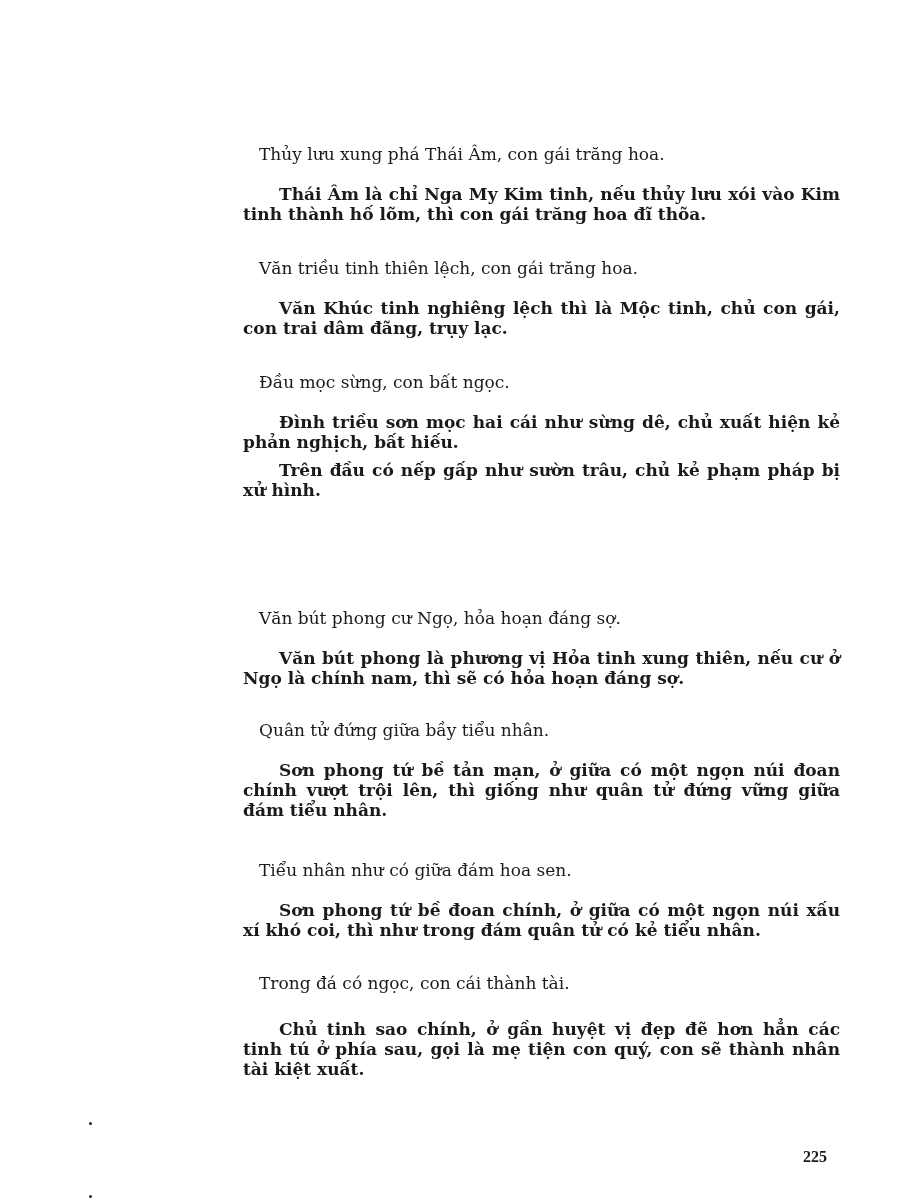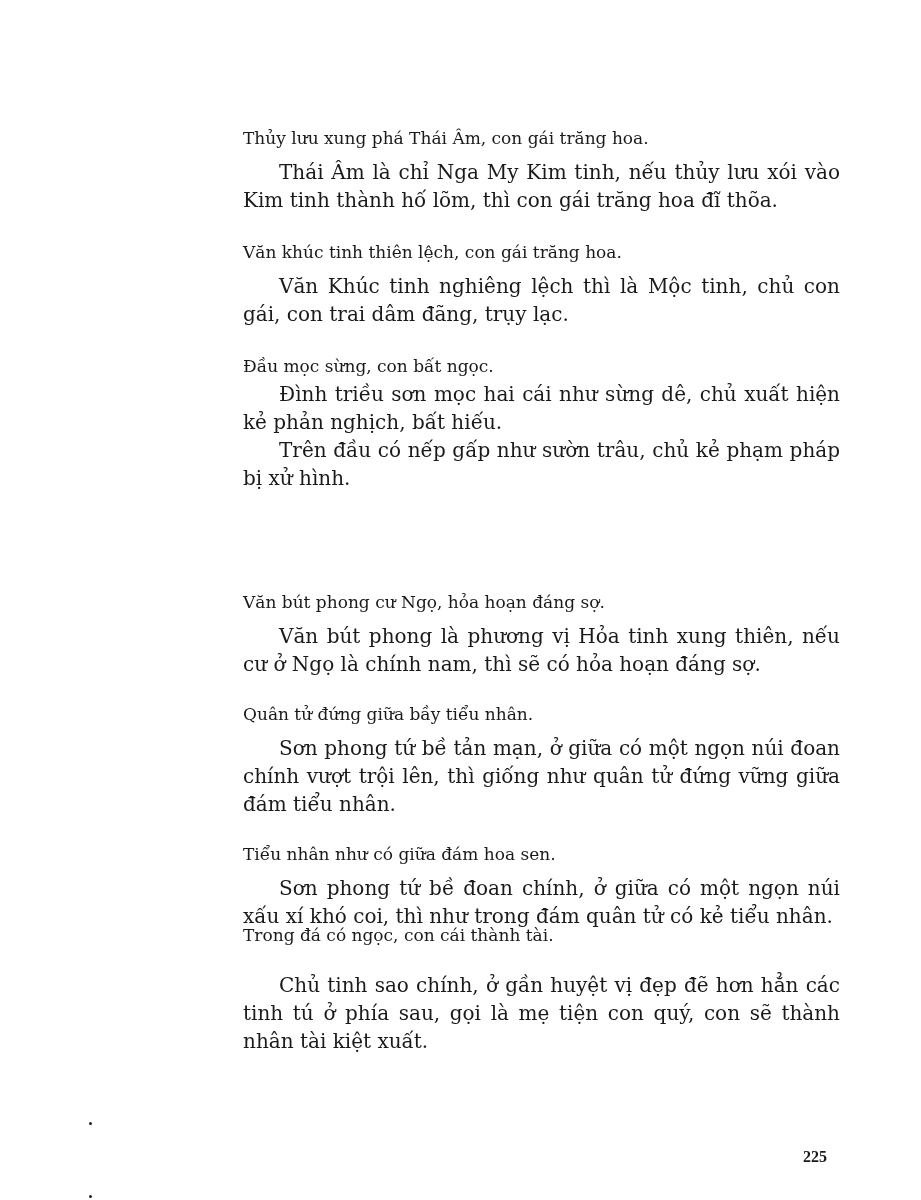--- a/index.html
+++ b/index.html
@@ -2,62 +2,62 @@
 <html><head>
 <meta charset="utf-8">
 <style>
   html, body { margin: 0; padding: 0; }
   body {
     width: 921px; height: 1200px; background: #ffffff; position: relative; overflow: hidden;
     font-family: "DejaVu Serif", "Liberation Serif", serif; color: #1a1a1a;
   }
   .page { position: absolute; left: 0; top: 0; width: 921px; height: 1200px; }
   .block { position: absolute; left: 243px; width: 597px; }
-  .heading { font-size: 17px; line-height: 28px; margin: 0; font-family: "DejaVu Serif", serif; }
-  .para { font-size: 20px; line-height: 28px; margin: 0; text-indent: 36px; text-align: justify; font-family: "DejaVu Serif", serif; }
+  .heading { font-size: 17px; line-height: 28px; margin: 16px; font-family: "DejaVu Serif", serif; }
+  .para { font-size: 17px; line-height: 20px; margin: 0; text-indent: 36px; text-align: justify; font-family: "DejaVu Serif", serif; font-weight: bold; }
   .pagenum { position: absolute; left: 803px; top: 1148px; font-size: 16px; font-weight: bold; font-family: "Liberation Serif", serif; }
   .speck { position: absolute; width: 3px; height: 3px; background: #222; border-radius: 50%; }
 </style>
 </head>
 <body>
 
 <div class="page">
 
   <div class="block" style="top:124px">
     <p class="heading">Thủy lưu xung phá Thái Âm, con gái trăng hoa.</p>
     <p class="para" style="margin-top:6px">Thái Âm là chỉ Nga My Kim tinh, nếu thủy lưu xói vào Kim tinh thành hố lõm, thì con gái trăng hoa đĩ thõa.</p>
   </div>
 
   <div class="block" style="top:238px">
-    <p class="heading">Văn khúc tinh thiên lệch, con gái trăng hoa.</p>
+    <p class="heading">Văn triều tinh thiên lệch, con gái trăng hoa.</p>
     <p class="para" style="margin-top:6px">Văn Khúc tinh nghiêng lệch thì là Mộc tinh, chủ con gái, con trai dâm đãng, trụy lạc.</p>
   </div>
 
   <div class="block" style="top:352px">
     <p class="heading">Đầu mọc sừng, con bất ngọc.</p>
     <p class="para" style="">Đình triều sơn mọc hai cái như sừng dê, chủ xuất hiện kẻ phản nghịch, bất hiếu.</p>
-    <p class="para" style="margin-top:0">Trên đầu có nếp gấp như sườn trâu, chủ kẻ phạm pháp bị xử hình.</p>
+    <p class="para" style="margin-top:8px">Trên đầu có nếp gấp như sườn trâu, chủ kẻ phạm pháp bị xử hình.</p>
   </div>
 
   <div class="block" style="top:588px">
     <p class="heading">Văn bút phong cư Ngọ, hỏa hoạn đáng sợ.</p>
     <p class="para" style="margin-top:6px">Văn bút phong là phương vị Hỏa tinh xung thiên, nếu cư ở Ngọ là chính nam, thì sẽ có hỏa hoạn đáng sợ.</p>
   </div>
 
   <div class="block" style="top:840px">
     <p class="heading">Tiểu nhân như có giữa đám hoa sen.</p>
     <p class="para" style="margin-top:6px">Sơn phong tứ bề đoan chính, ở giữa có một ngọn núi xấu xí khó coi, thì như trong đám quân tử có kẻ tiểu nhân.</p>
   </div>
 
   <div class="block" style="top:700px">
     <p class="heading">Quân tử đứng giữa bầy tiểu nhân.</p>
     <p class="para" style="margin-top:6px">Sơn phong tứ bề tản mạn, ở giữa có một ngọn núi đoan chính vượt trội lên, thì giống như quân tử đứng vững giữa đám tiểu nhân.</p>
   </div>
 
-  <div class="block" style="top:921px">
+  <div class="block" style="top:953px">
     <p class="heading">Trong đá có ngọc, con cái thành tài.</p>
     <p class="para" style="margin-top:22px">Chủ tinh sao chính, ở gần huyệt vị đẹp đẽ hơn hẳn các tinh tú ở phía sau, gọi là mẹ tiện con quý, con sẽ thành nhân tài kiệt xuất.</p>
   </div>
 
   <div class="pagenum">225</div>
 
   <div class="speck" style="left:89px; top:1122px"></div>
   <div class="speck" style="left:89px; top:1195px"></div>
 </div>
 

